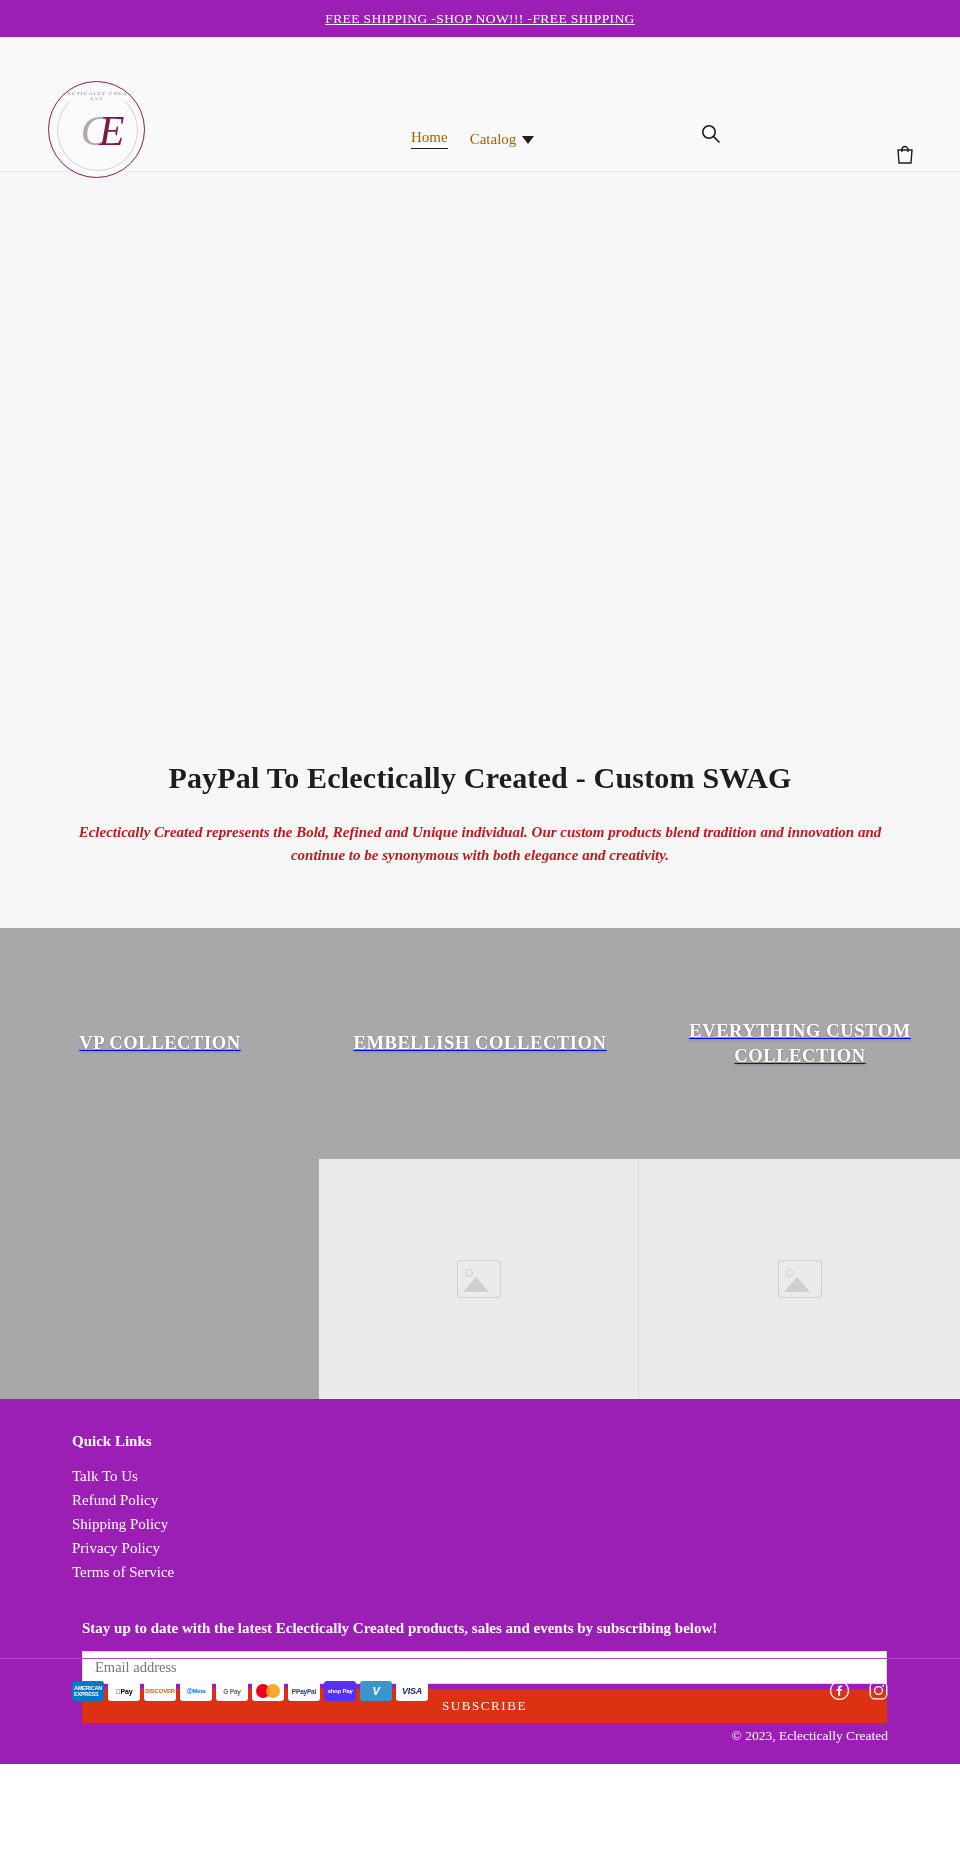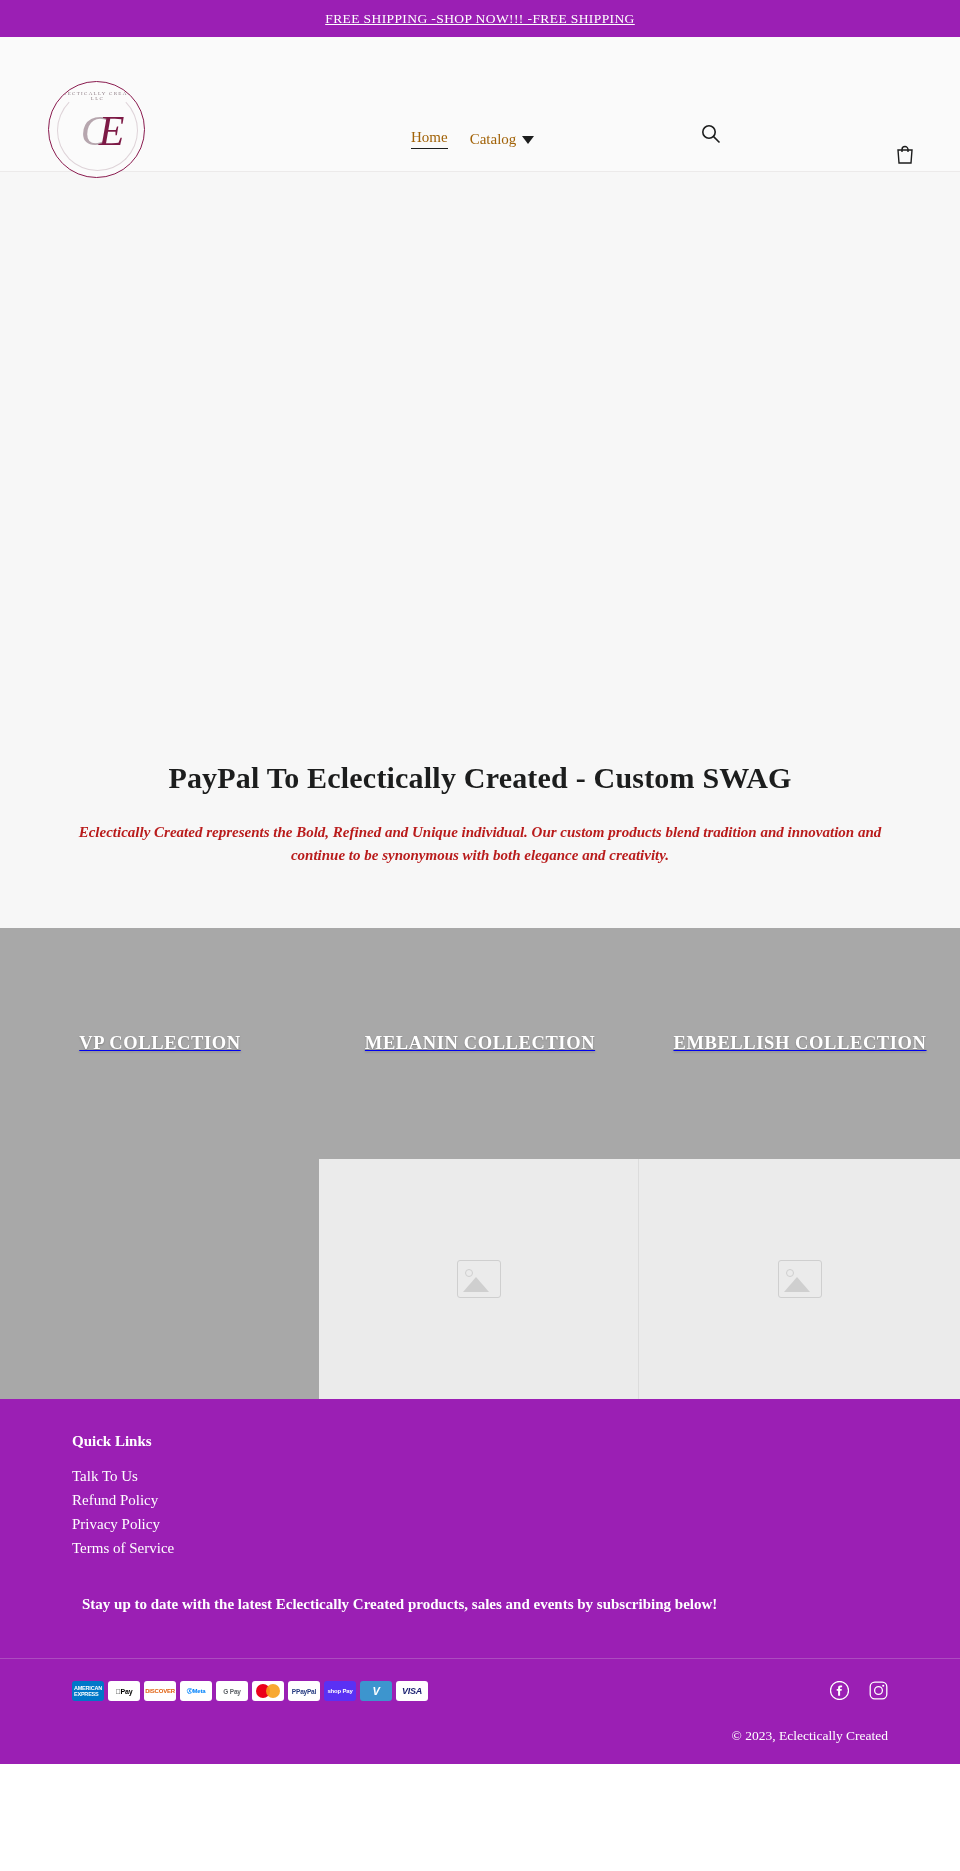--- a/index.html
+++ b/index.html
@@ -378,49 +378,54 @@
   <div class="welcome">
     <h1>PayPal To Eclectically Created - Custom SWAG</h1>
     <p>Eclectically Created represents the Bold, Refined and Unique individual. Our custom products blend tradition and innovation and continue to be synonymous with both elegance and creativity.</p>
   </div>
 
   <div class="collections">
     <a class="coll" href="#">
       <span>VP COLLECTION</span>
     </a>
     <a class="coll" href="#">
-      <span>MELANIN COLLECTION</span>
+      <span>EMBELLISH COLLECTION</span>
     </a>
     <a class="coll" href="#">
-      <span>EMBELLISH COLLECTION</span>
+      <span>EVERYTHING CUSTOM COLLECTION</span>
     </a>
   </div>
 
   <div class="placeholders">
     <div class="ph-spacer"></div>
     <div class="ph-card">
       <div class="ph-icon"></div>
     </div>
     <div class="ph-card last">
       <div class="ph-icon"></div>
     </div>
   </div>
 
   <div class="footer">
 
     <h3>Quick Links</h3>
     <div class="quick-links">
       <a href="#">Talk To Us</a>
       <a href="#">Refund Policy</a>
+      <a href="#">Shipping Policy</a>
       <a href="#">Privacy Policy</a>
       <a href="#">Terms of Service</a>
     </div>
 
     <div class="newsletter-text">Stay up to date with the latest Eclectically Created products, sales and events by subscribing below!</div>
 
+    <div class="nl-form">
+      <input class="nl-input" type="text" placeholder="Email address" style="">
+      <button class="nl-btn">SUBSCRIBE</button>
+    </div>
 
     <div class="footer-bottom">
       <div class="pay-row">
         <div class="pay amex">AMERICAN<br>EXPRESS</div>
         <div class="pay apay">Pay</div>
         <div class="pay disc">DISCOVER</div>
         <div class="pay meta">ⓍMeta</div>
         <div class="pay gpay">G Pay</div>
         <div class="pay mc">
           <div class="mc-circles">

